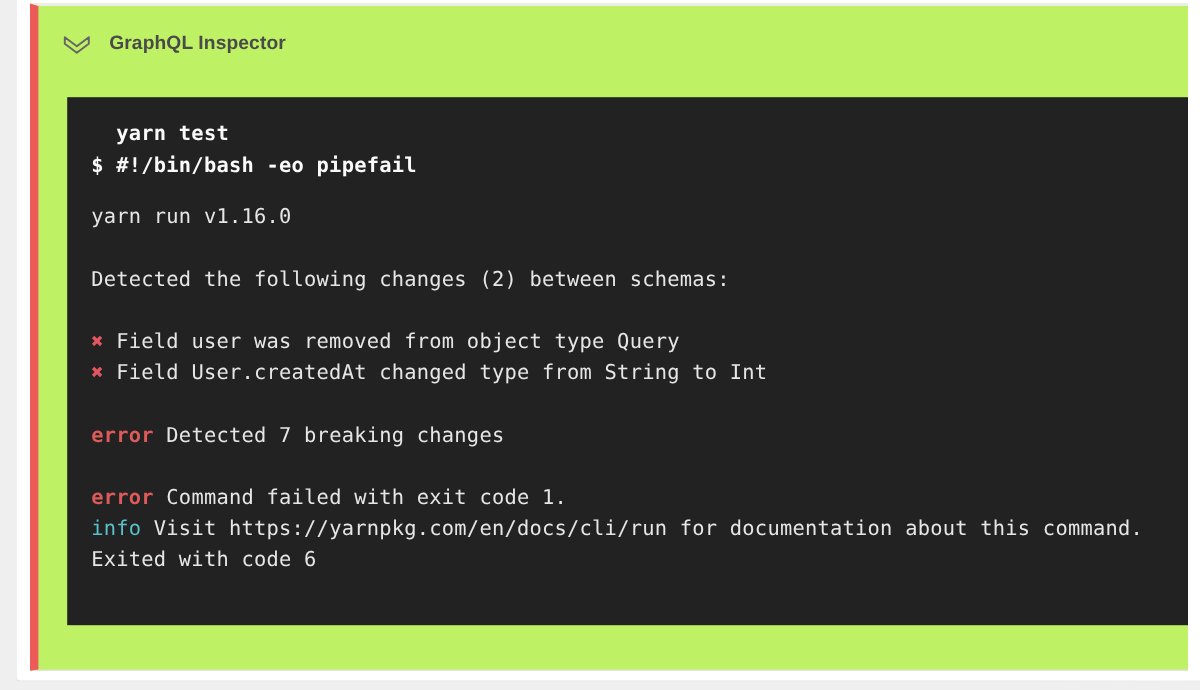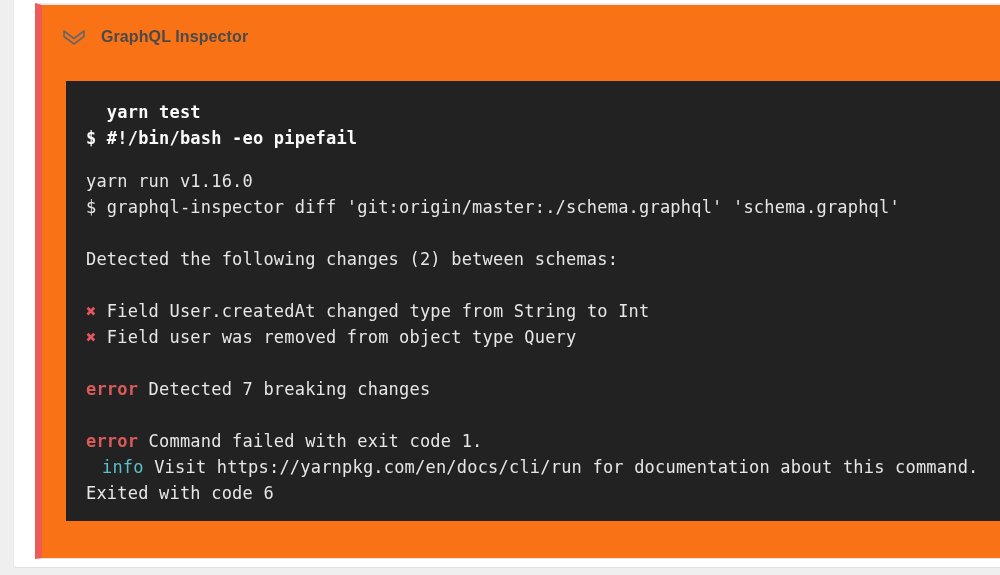--- a/index.html
+++ b/index.html
@@ -17,24 +17,24 @@
     width:987px; height:568px;
     background:#ffffff;
     border-left:1px solid #eaeaea;
     border-bottom:1px solid #e0e0e0;
     border-radius:0 0 0 4px;
     box-sizing:border-box;
   }
 
   
   .step-card {
-    position:absolute; left:21px; top:3px;
+    position:absolute; left:11px; top:3px;
     width:965px; height:556px;
     box-sizing:border-box;
-    background:#f97316;
+    background:#bef264;
     border-top:2px solid #ececec;
     border-bottom:1px solid #e4e4e4;
     border-left:7px solid #ec5b57;
   }
 
   .step-header {
     position:absolute; left:0; right:0; top:0; height:64px;
     display:flex; align-items:center;
     padding-left:20px;
     cursor:pointer;
@@ -56,47 +56,46 @@
     font-family:"DejaVu Sans Mono", monospace;
     font-size:17px;
     letter-spacing:0.2px;
   }
   .tline { line-height:26px; height:26px; white-space:pre; color:#e6e6e6; }
   .blank { height:26px; }
   .blank.small { height:17px; }
   .seg-plain { color:#e6e6e6;text-align:right; }
   .seg-cmd   { color:#fafafa; font-weight:bold; }
   .seg-error { color:#dd5a5a;font-weight:bold; }
-  .seg-info  { color:#58c1cb;margin-left:16px; }
+  .seg-info  { color:#58c1cb; }
   .seg-xmark { color:#e25660; font-weight:bold; }
 </style>
 </head>
 <body>
 
 <div class="panel">
   <div class="step-card">
 
     <div class="step-header">
       <svg class="collapse-icon" width="24" height="19" viewBox="0 0 24 19">
         <path d="M2 3 L12 10.5 L22 3 L22 8.5 L12 16 L2 8.5 Z" fill="none" stroke="#666666" stroke-width="1.6" stroke-linejoin="round"></path>
       </svg>
       <span class="step-title">GraphQL Inspector</span>
     </div>
 
     <div class="terminal">
         <div class="tline"><span class="seg-cmd">  yarn test</span></div>
         <div class="tline"><span class="seg-cmd">$ #!/bin/bash -eo pipefail</span></div>
         <div class="blank small"></div>
         <div class="tline"><span class="seg-plain">yarn run v1.16.0</span></div>
-        <div class="tline"><span class="seg-plain">$ graphql-inspector diff 'git:origin/master:./schema.graphql' 'schema.graphql'</span></div>
         <div class="blank"></div>
         <div class="tline"><span class="seg-plain">Detected the following changes (2) between schemas:</span></div>
         <div class="blank"></div>
+        <div class="tline"><span class="seg-xmark">✖</span><span class="seg-plain"> Field user was removed from object type Query</span></div>
         <div class="tline"><span class="seg-xmark">✖</span><span class="seg-plain"> Field User.createdAt changed type from String to Int</span></div>
-        <div class="tline"><span class="seg-xmark">✖</span><span class="seg-plain"> Field user was removed from object type Query</span></div>
         <div class="blank"></div>
         <div class="tline"><span class="seg-error">error</span><span class="seg-plain"> Detected 7 breaking changes</span></div>
         <div class="blank"></div>
         <div class="tline"><span class="seg-error">error</span><span class="seg-plain"> Command failed with exit code 1.</span></div>
         <div class="tline"><span class="seg-info">info</span><span class="seg-plain"> Visit https://yarnpkg.com/en/docs/cli/run for documentation about this command.</span></div>
         <div class="tline"><span class="seg-plain">Exited with code 6</span></div>
       </div>
 
   </div>
 </div>

